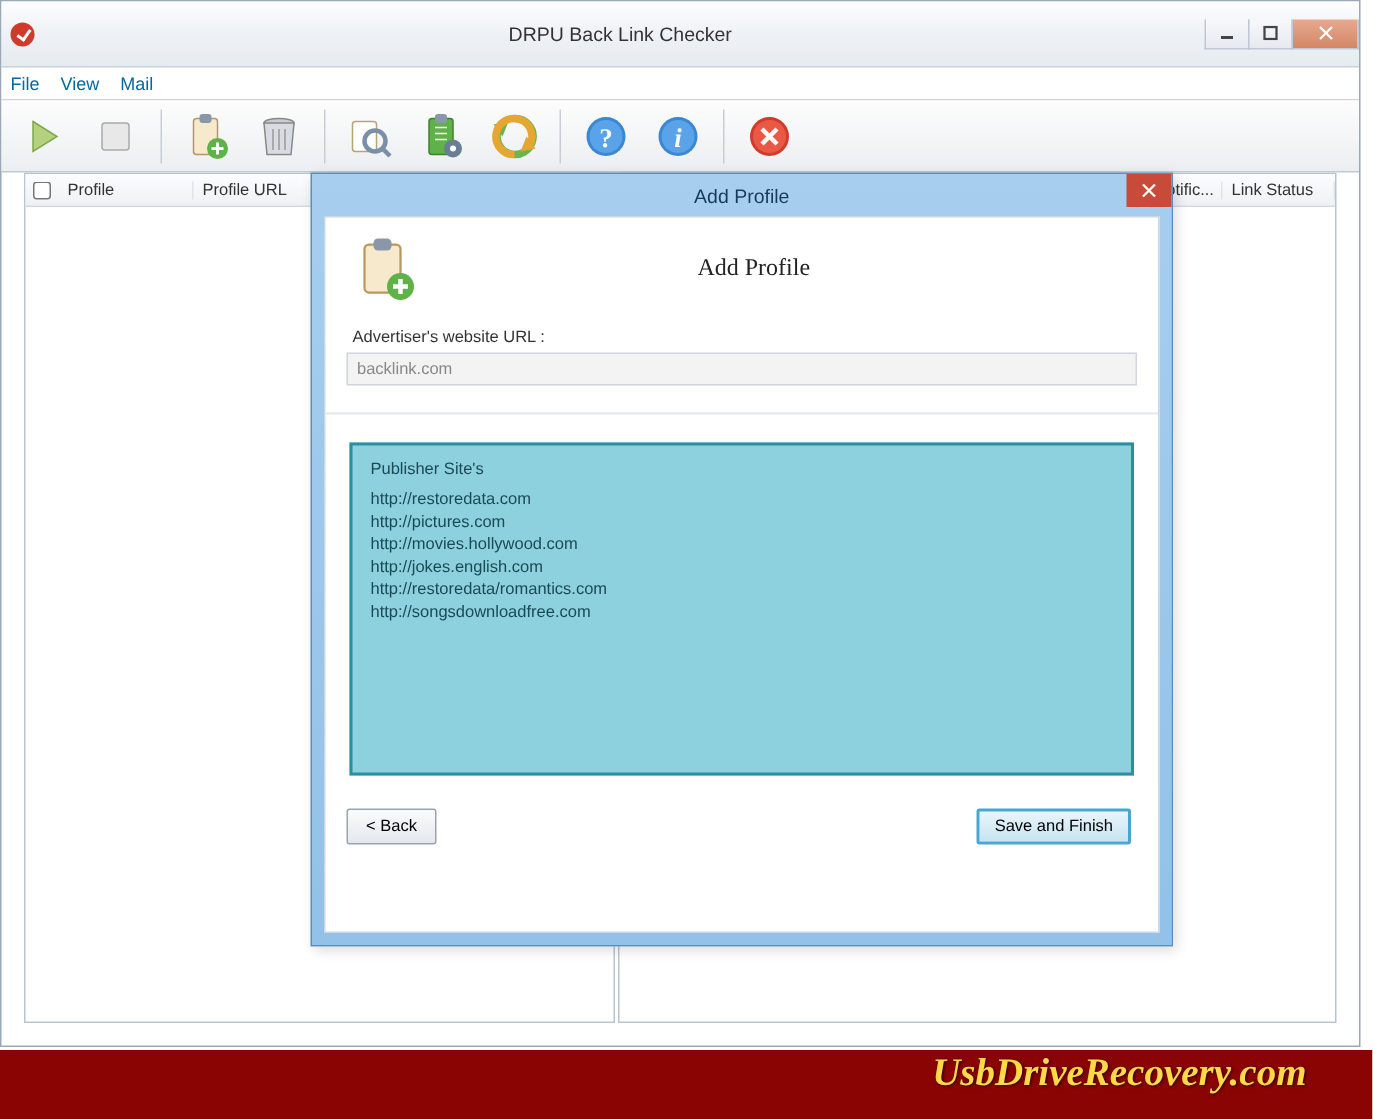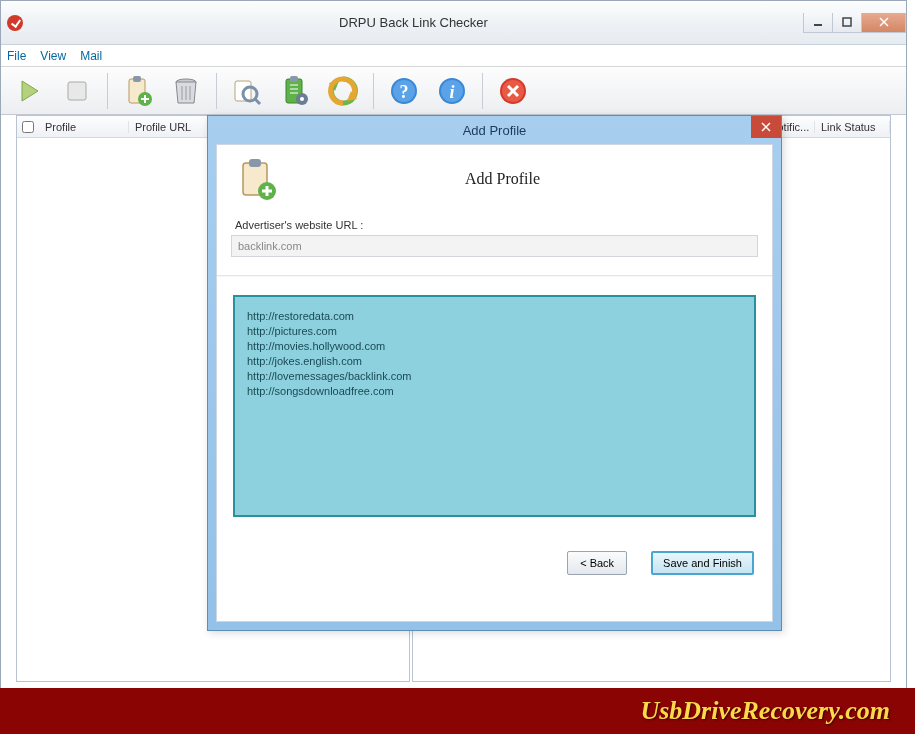--- a/index.html
+++ b/index.html
@@ -253,23 +253,23 @@
 }
 .pub-box .pub-title {
   margin-bottom: 8px;
 }
 .pub-box .pub-item {
   margin: 3px 0;
 }
 
 .dlg-footer {
   display: flex;
-  justify-content: flex-end;
+  justify-content: space-between;
   gap: 24px;
-  margin-top: 34px;
+  margin-top: 22px;
   padding-right: 4px;
 }
 .dlg-btn {
   height: 24px;
   padding: 0 12px;
   font-size: 11px;
   border: 1px solid #9aa4b0;
   background: linear-gradient(to bottom, #fafbfc, #e4e8ed);
   border-radius: 2px;
   display: flex;
@@ -278,27 +278,26 @@
 .dlg-btn.primary {
   border: 2px solid #4aa6d0;
   background: linear-gradient(to bottom, #eaf5fb, #c6e4f2);
   padding: 0 10px;
 }
 
 
 .watermark {
   position: absolute;
   left: 0; right: 0;
-  bottom: 12px;
+  bottom: 0;
   height: 46px;
   background: #8a0404;
   display: flex;
-  align-items: center;
   justify-content: flex-end;
-  padding-right: 25px;
+  padding-right: 44px;
 }
 .watermark-text {
   color: #ffd94a;
   font-family: Georgia, "Times New Roman", serif;
   font-style: italic;
   font-weight: bold;
   font-size: 26px;
   text-shadow: 1px 1px 2px rgba(0,0,0,0.6);
 }
 
@@ -488,25 +487,26 @@
       </div>
       <div class="dlg-header-title">Add Profile</div>
     </div>
 
     <div class="field-label">Advertiser's website URL :</div>
     <input class="field-input" readonly="" value="backlink.com" style="">
 
     <div class="hr"></div>
 
     <div class="pub-box">
+      <div class="pub-title">Publisher Site's</div>
       <div class="pub-item">http://restoredata.com</div>
       <div class="pub-item">http://pictures.com</div>
       <div class="pub-item">http://movies.hollywood.com</div>
       <div class="pub-item">http://jokes.english.com</div>
-      <div class="pub-item">http://lovemessages/backlink.com</div>
+      <div class="pub-item">http://restoredata/romantics.com</div>
       <div class="pub-item">http://songsdownloadfree.com</div>
     </div>
 
     <div class="dlg-footer">
       <div class="dlg-btn">&lt; Back</div>
       <div class="dlg-btn primary">Save and Finish</div>
     </div>
   </div>
 </div>
 

